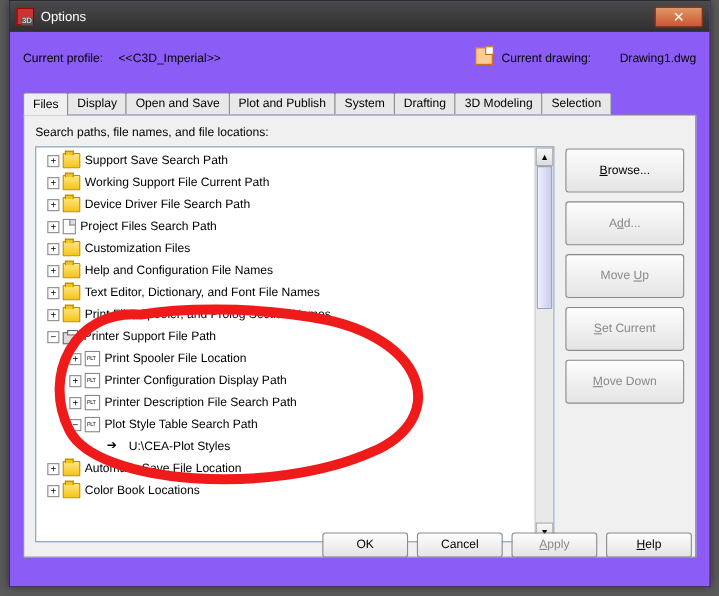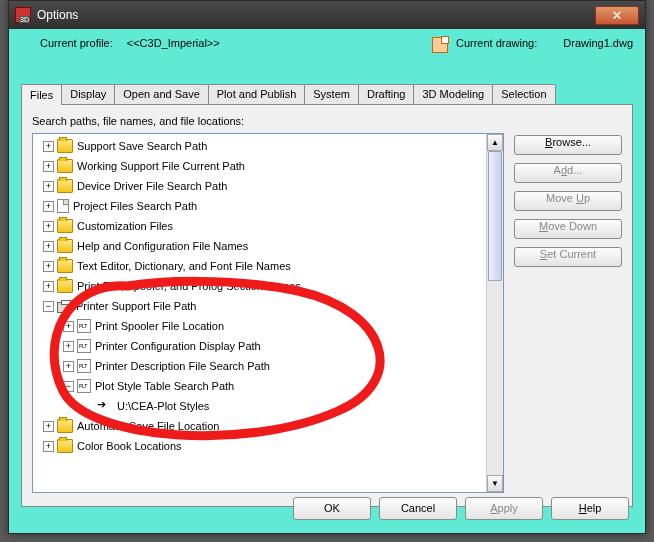--- a/index.html
+++ b/index.html
@@ -1,26 +1,26 @@
 <!DOCTYPE html>
 <html><head>
 <meta charset="utf-8">
 <style>
   * { box-sizing: border-box; font-family: "Segoe UI", Tahoma, sans-serif; font-size: 11px; }
   body { margin: 0; background: #5a5a5a; width: 654px; height: 542px; overflow: hidden; position: relative; }
-  .window { position: absolute; left: 8px; top: 0; width: 638px; height: 534px; background: #5eead4;
+  .window { position: absolute; left: 8px; top: 0; width: 638px; height: 534px; background: #8b5cf6;
             border: 1px solid #2a2a2a; box-shadow: 0 0 8px rgba(0,0,0,.5); }
   .titlebar { height: 28px; background: linear-gradient(#4a4a4a,#2f2f2f); color:#fff; display:flex; align-items:center; padding:0 6px; }
   .titlebar .appicon { width:16px; height:16px; background:#c33; border:1px solid #800; margin-right:6px; position:relative; }
   .titlebar .appicon::after{content:"3D";font-size:7px;color:#fff;position:absolute;bottom:-1px;right:0;background:#555;padding:0 1px;}
   .titlebar .title { flex:1; font-size:12px; }
   .titlebar .closebtn { width:44px; height:19px; background:linear-gradient(#d96,#c53); border:1px solid #832; border-radius:2px;
                         display:flex;align-items:center;justify-content:center;color:#fff;font-size:13px;cursor:default;}
   .body { padding: 8px 12px 12px 12px; }
-  .row1 { display:flex; align-items:flex-start; gap:6px; height:22px; margin-bottom:2px;margin-left:19px;}
+  .row1 { display:flex; align-items:flex-end; gap:6px; height:22px; margin-bottom:2px;}
   .row1 .lbl { }
   .row1 .profile { margin-left:8px; }
   .row1 .spacer{flex:1;}
   .row1 .dwgicon{width:16px;height:16px;background:#fc9;border:1px solid #c60;position:relative;margin-right:2px;}
   .row1 .dwgicon::before{content:"";position:absolute;top:-2px;right:-2px;width:6px;height:6px;background:#fff;border:1px solid #c60;}
   .tabs { display:flex; align-items:flex-end; border-bottom:1px solid #888; margin-top:4px; }
   .tab { padding:3px 8px 4px; border:1px solid #888; border-bottom:none; background:#e8e8e8; margin-right:-1px;
          border-top-left-radius:2px; border-top-right-radius:2px; cursor:default; white-space:nowrap;margin-top:20px;}
   .tab.active { background:#f0f0f0; position:relative; top:1px; padding-top:4px; z-index:2;}
   .tabpage { border:1px solid #888; border-top:none; padding:10px 10px 12px 10px; height:402px; background:#f0f0f0; position:relative;}
@@ -42,25 +42,25 @@
   .ic-printer{background:#ddd;border:1px solid #666;width:15px;height:11px;margin-top:2px;}
   .ic-printer::before{content:"";position:absolute;top:-3px;left:3px;width:8px;height:3px;background:#fff;border:1px solid #666;}
   .ic-arrow{width:16px;height:14px;}
   .ic-arrow::after{content:"➔";position:absolute;font-size:11px;left:0;top:-1px;color:#000;}
   .lbltxt{}
   .vscroll{width:17px;background:#e9e9e9;border-left:1px solid #ccc;display:flex;flex-direction:column;}
   .vscroll .btn{height:17px;background:linear-gradient(#f8f8f8,#ddd);border:1px solid #aaa;display:flex;align-items:center;justify-content:center;font-size:8px;cursor:default;}
   .vscroll .track{flex:1;position:relative;}
   .vscroll .thumb{position:absolute;left:1px;right:1px;top:0;height:130px;background:linear-gradient(90deg,#eef,#cce);border:1px solid #8ab;border-radius:1px;}
   .sidebtns{width:108px;display:flex;flex-direction:column;gap:8px;padding-top:2px;}
-  .wbtn{height:20px;border:1px solid #8a8a8a;background:linear-gradient(#fdfdfd,#e4e4e4);border-radius:3px;
-        display:flex;justify-content:center;cursor:default;}
+  .wbtn{height:40px;border:1px solid #8a8a8a;background:linear-gradient(#fdfdfd,#e4e4e4);border-radius:3px;
+        display:flex;align-items:center;justify-content:center;cursor:default;}
   .wbtn.disabled{color:#888;}
   .wbtn u{text-decoration:underline;}
-  .footer{position:absolute;left:0;right:0;bottom:4px;height:42px;display:flex;align-items:center;justify-content:flex-end;gap:8px;padding:0 16px;}
+  .footer{position:absolute;left:0;right:0;bottom:17px;height:42px;display:flex;align-items:center;justify-content:flex-end;gap:8px;padding:0 16px;}
   .wbtn2{width:78px;height:23px;border:1px solid #8a8a8a;background:linear-gradient(#fdfdfd,#e4e4e4);border-radius:3px;
          display:flex;align-items:center;justify-content:center;cursor:default;}
   .wbtn2.disabled{color:#888;}
   .redmark{position:absolute;pointer-events:none;z-index:50;}
   .redmark svg{overflow:visible;}
 </style>
 </head>
 <body>
 
 <div class="window">
@@ -190,24 +190,24 @@
           <div class="wbtn">
               <span><u>B</u><span></span>rowse...</span>
             </div>
           <div class="wbtn disabled">
               <span>A<u>d</u>d...</span>
             </div>
           <div class="wbtn disabled">
               <span>Move <u>U</u>p</span>
             </div>
           <div class="wbtn disabled">
+              <span><u>S</u>et Current</span>
+            </div>
+          <div class="wbtn disabled">
               <span><u>M</u>ove Down</span>
-            </div>
-          <div class="wbtn disabled">
-              <span><u>S</u>et Current</span>
             </div>
         </div>
       </div>
 
       <div class="redmark" style="left:26px;top:176px;">
         <svg width="360" height="170">
           <path d="M 80 5 C 20 0, -10 60, 15 110 C 40 160, 200 170, 290 130 C 360 100, 340 30, 250 10 C 180 -4, 110 0, 80 5 Z" fill="none" stroke="#ef1a1a" stroke-width="9" stroke-linejoin="round"></path>
         </svg>
       </div>
     </div>

